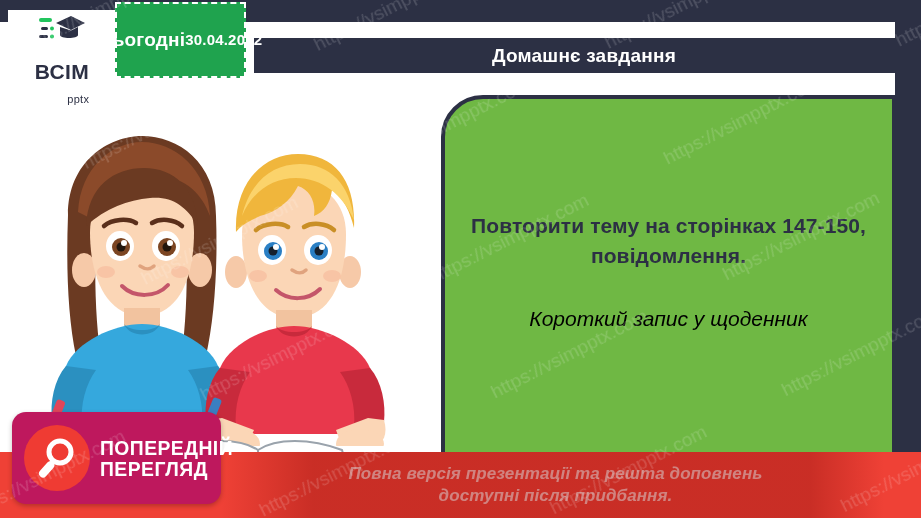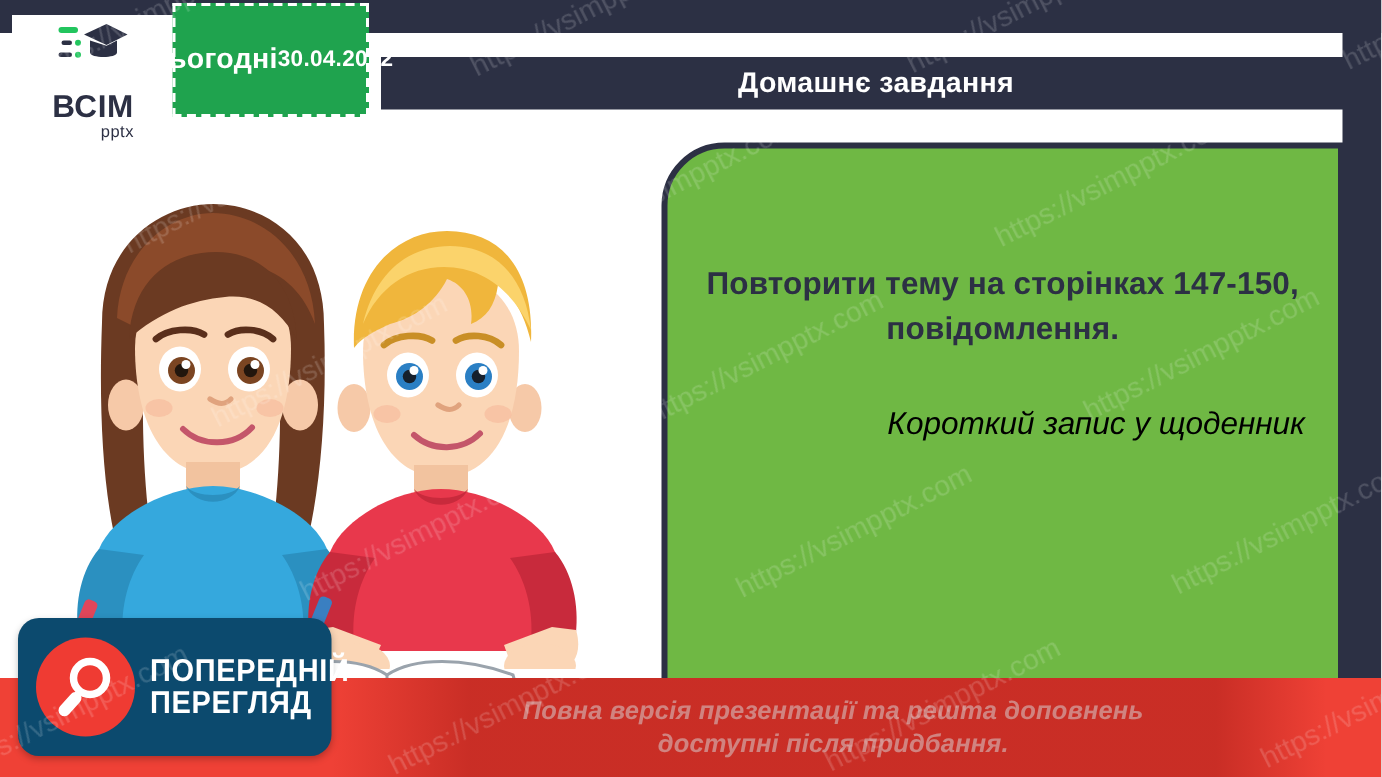--- a/index.html
+++ b/index.html
@@ -43,21 +43,21 @@
     flex-direction: column;
   }
   .logo-mark { width: 48px; height: 40px; flex: 0 0 48px; }
   .logo-text { display: flex; flex-direction: column; line-height: 1; }
   .logo-title {
     font-size: 21px; font-weight: bold; color: #2c3044;
     letter-spacing: .4px;
   }
   .logo-sub {
     font-size: 11px; color: #2c3044; text-align: right;
-    margin-top: 1px; letter-spacing: .3px;
+    margin-top: 12px; letter-spacing: .3px;
   }
 
   
   .date-badge {
     position: absolute; left: 115px; top: 2px;
     width: 131px; height: 76px;
     background: #1fa34e;
     border: 2px dashed #ffffff;
     display: flex; flex-direction: row;
     align-items: center; justify-content: center;
@@ -95,22 +95,22 @@
   
   .green-panel {
     position: absolute; left: 441px; top: 95px;
     width: 455px; height: 397px;
     background: #6fb844;
     border: 4px solid #2c3044;
     border-radius: 42px 0 0 0;
     z-index: 9;
     overflow: hidden;
     display: flex; flex-direction: column;
-    align-items: flex-end; justify-content: flex-start;
-    padding: 76px 22px 0 22px;
+    align-items: center; justify-content: flex-start;
+    padding: 112px 22px 0 22px;
   }
   .green-panel .para-bold {
     color: #2c3044;
     font-size: 21px; font-weight: bold;
     text-align: center; line-height: 1.45;
     letter-spacing: .1px;
   }
   .green-panel .para-gap { height: 32px; }
   .green-panel .para-italic {
     color: #000000;
@@ -120,21 +120,21 @@
   .green-panel .para-plain {
     color: #2c3044;
     font-size: 21px;
     text-align: center; line-height: 1.45;
   }
 
   
   .preview-badge {
     position: absolute; left: 12px; top: 412px;
     width: 209px; height: 92px;
-    background: #0c4a6e;
+    background: #be185d;
     border-radius: 14px;
     display: flex; align-items: center; gap: 10px;
     padding: 0 12px;
     z-index: 20;
     box-shadow: 0 2px 5px rgba(0,0,0,.25);
   }
   .preview-badge .circle {
     width: 66px; height: 66px; flex: 0 0 66px;
     border-radius: 50%;
     background: #ef3b33;

